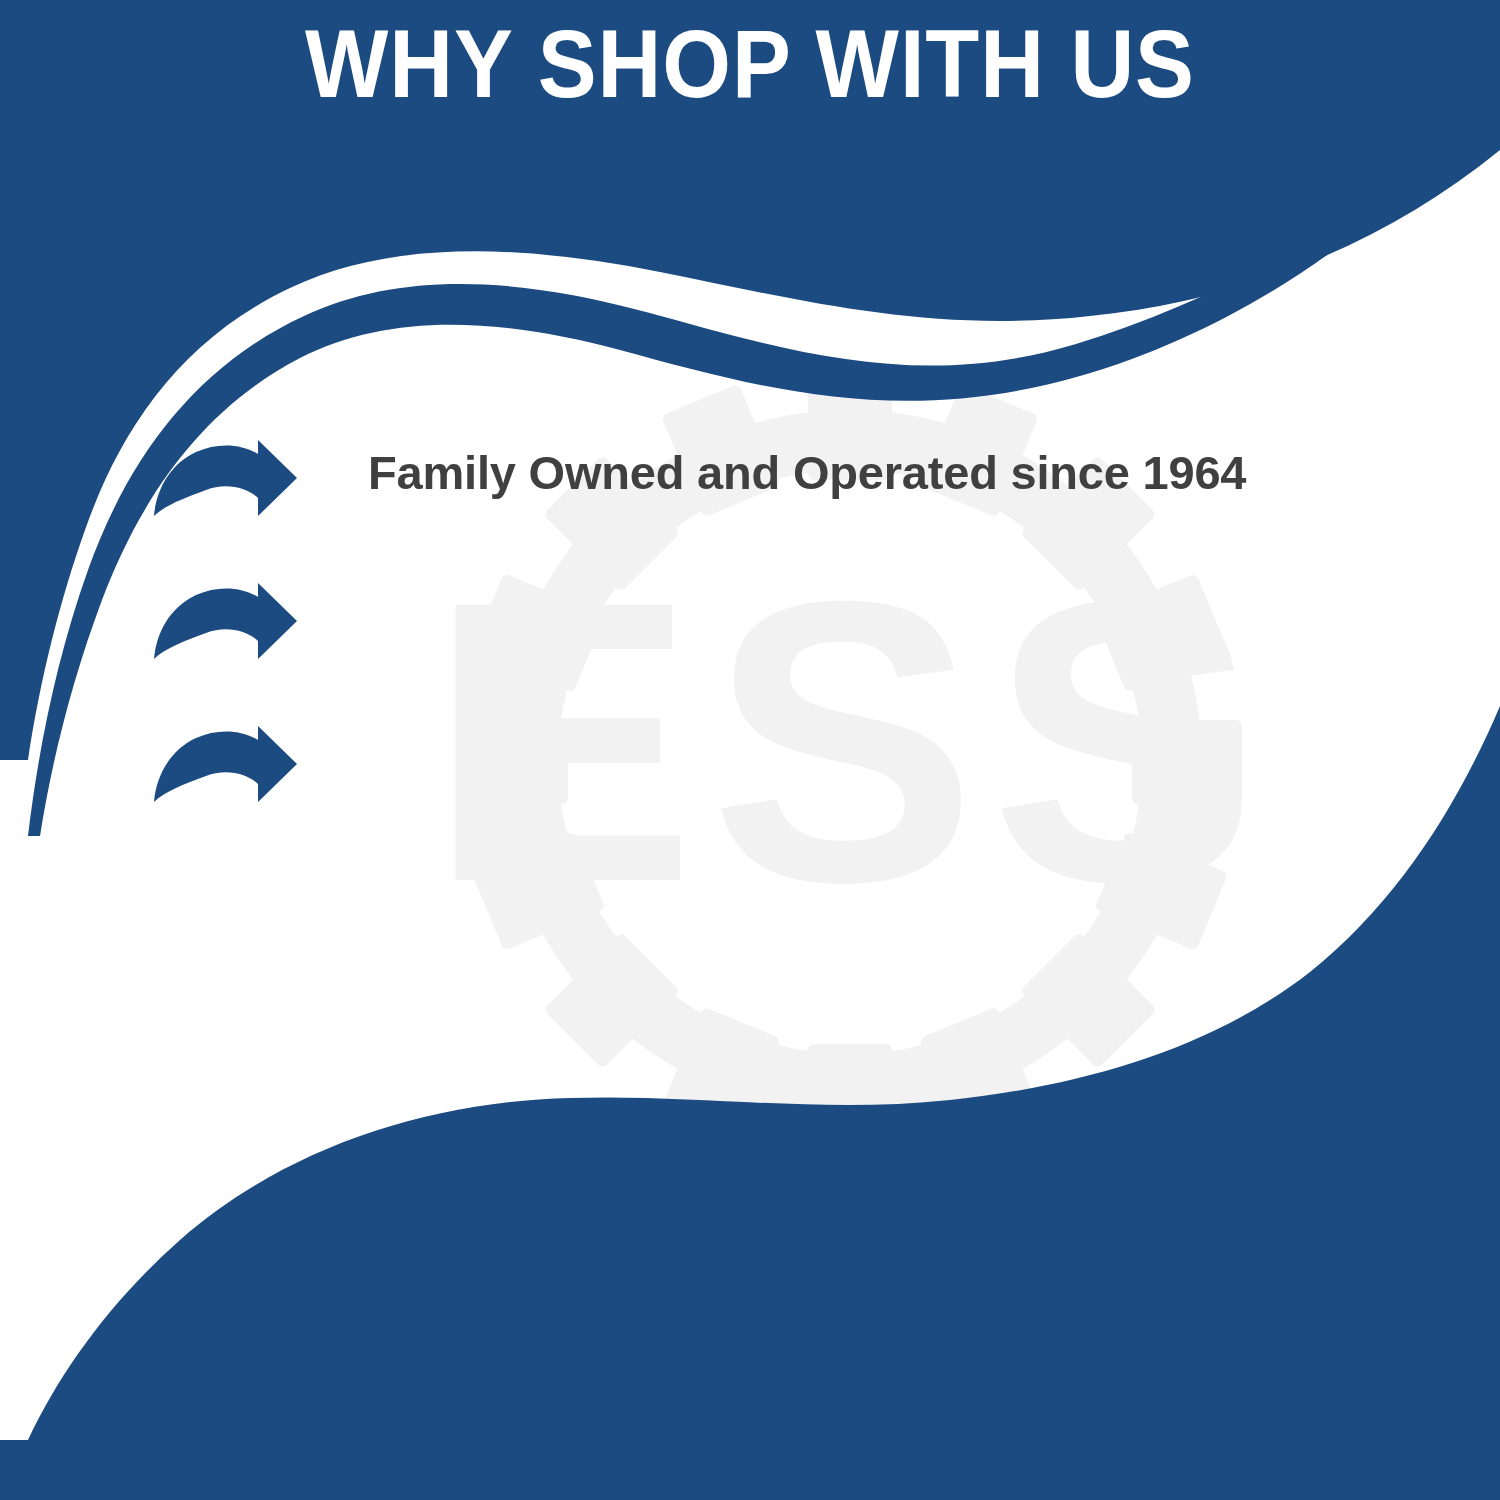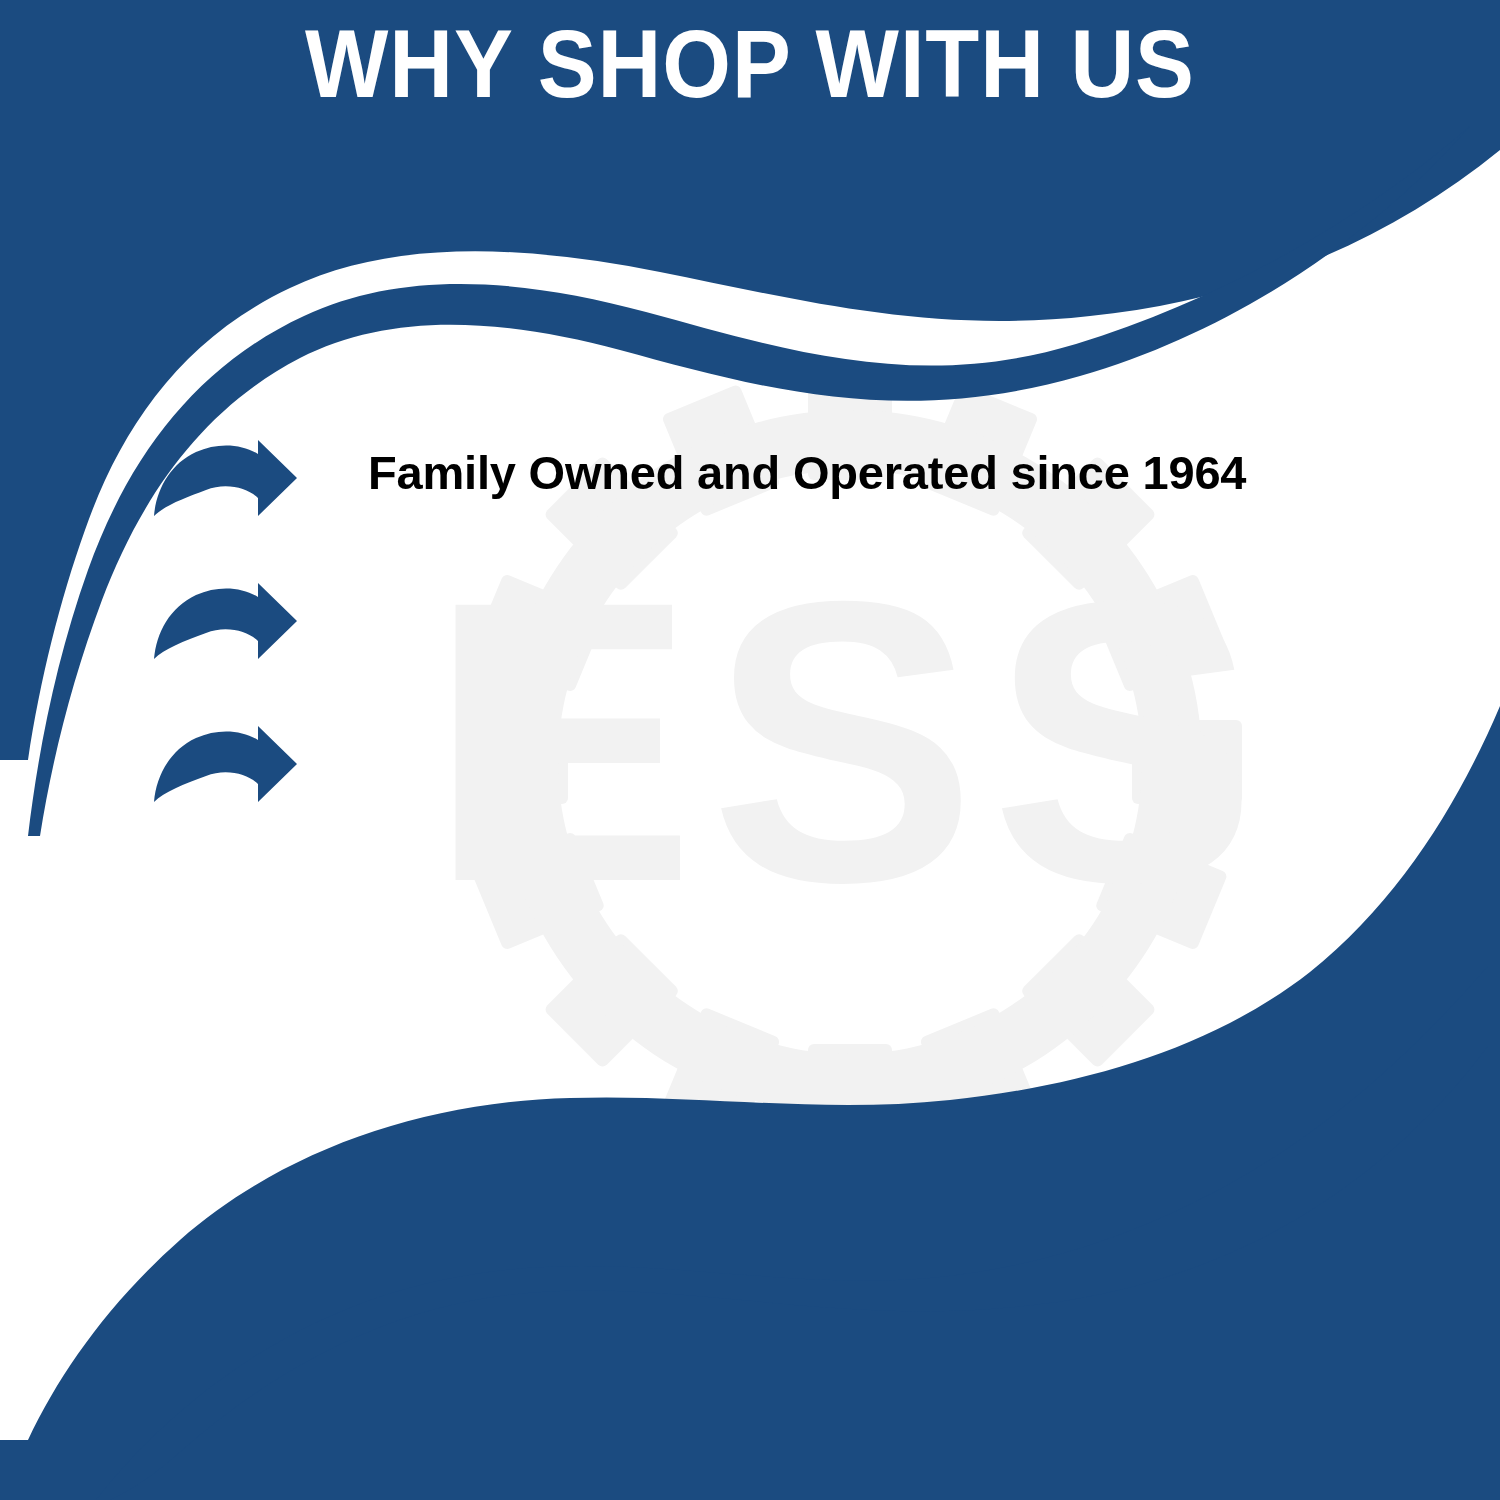--- a/index.html
+++ b/index.html
@@ -69,21 +69,21 @@
     position: absolute;
     left: 152px;
     top: 10px;
     width: 146px;
     height: 78px;
   }
   .benefit-label {
     position: absolute;
     left: 368px;
     top: 14px;
-    color: #000000;
+    color: #404040;
     font-family: "Liberation Sans", sans-serif;
     font-weight: 700;
     font-size: 47px;
     line-height: 58px;
     letter-spacing: -0.2px;
     white-space: nowrap;
   }
 </style>
 </head>
 <body>

